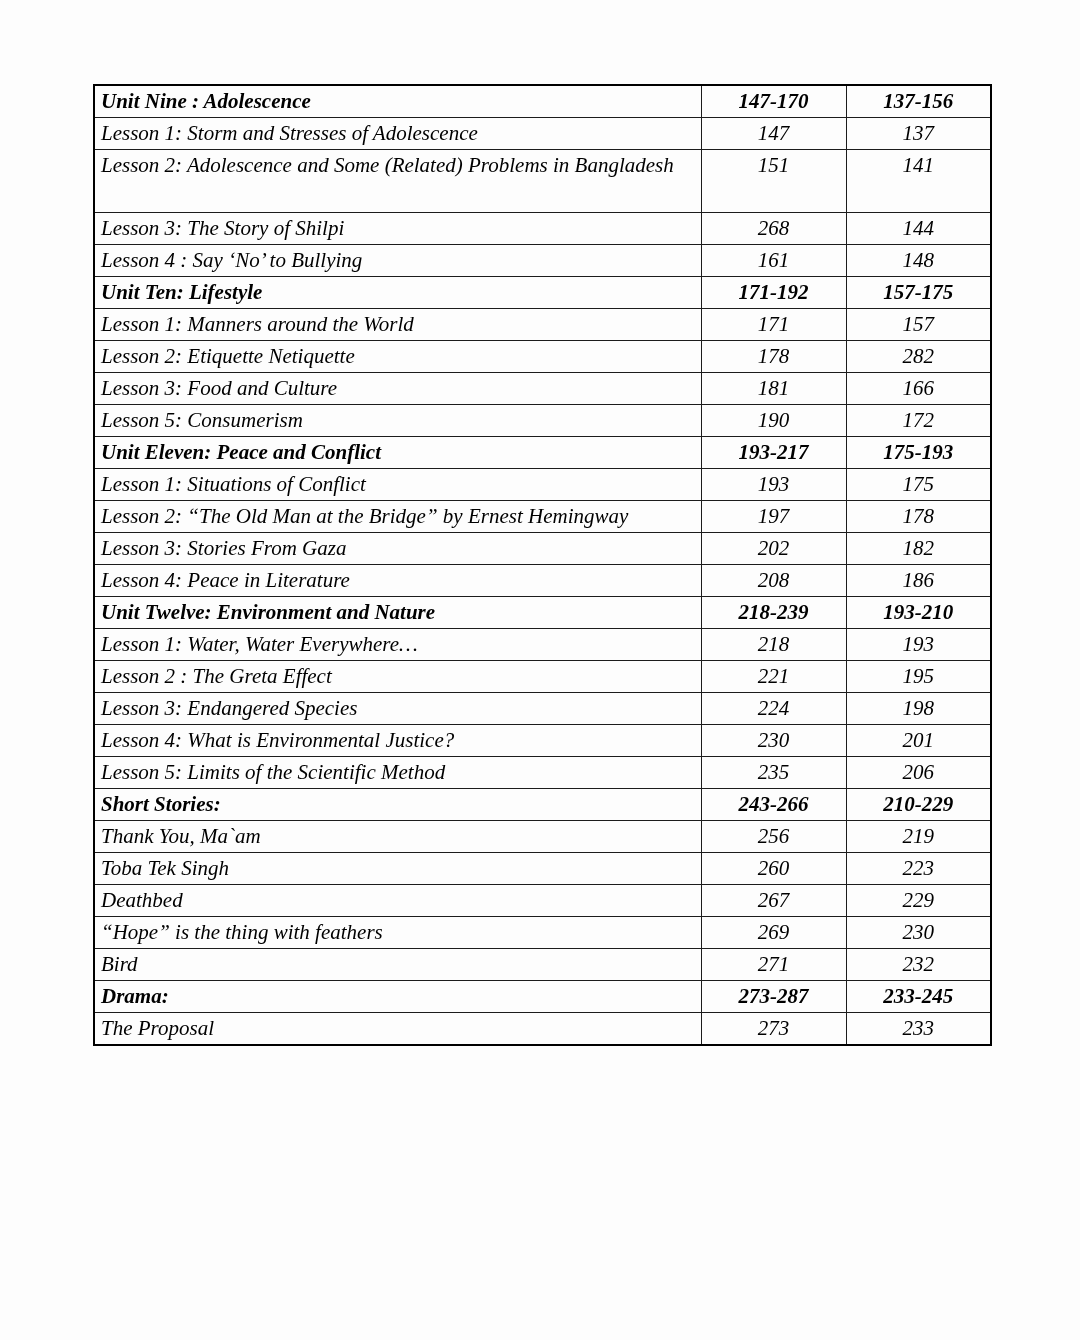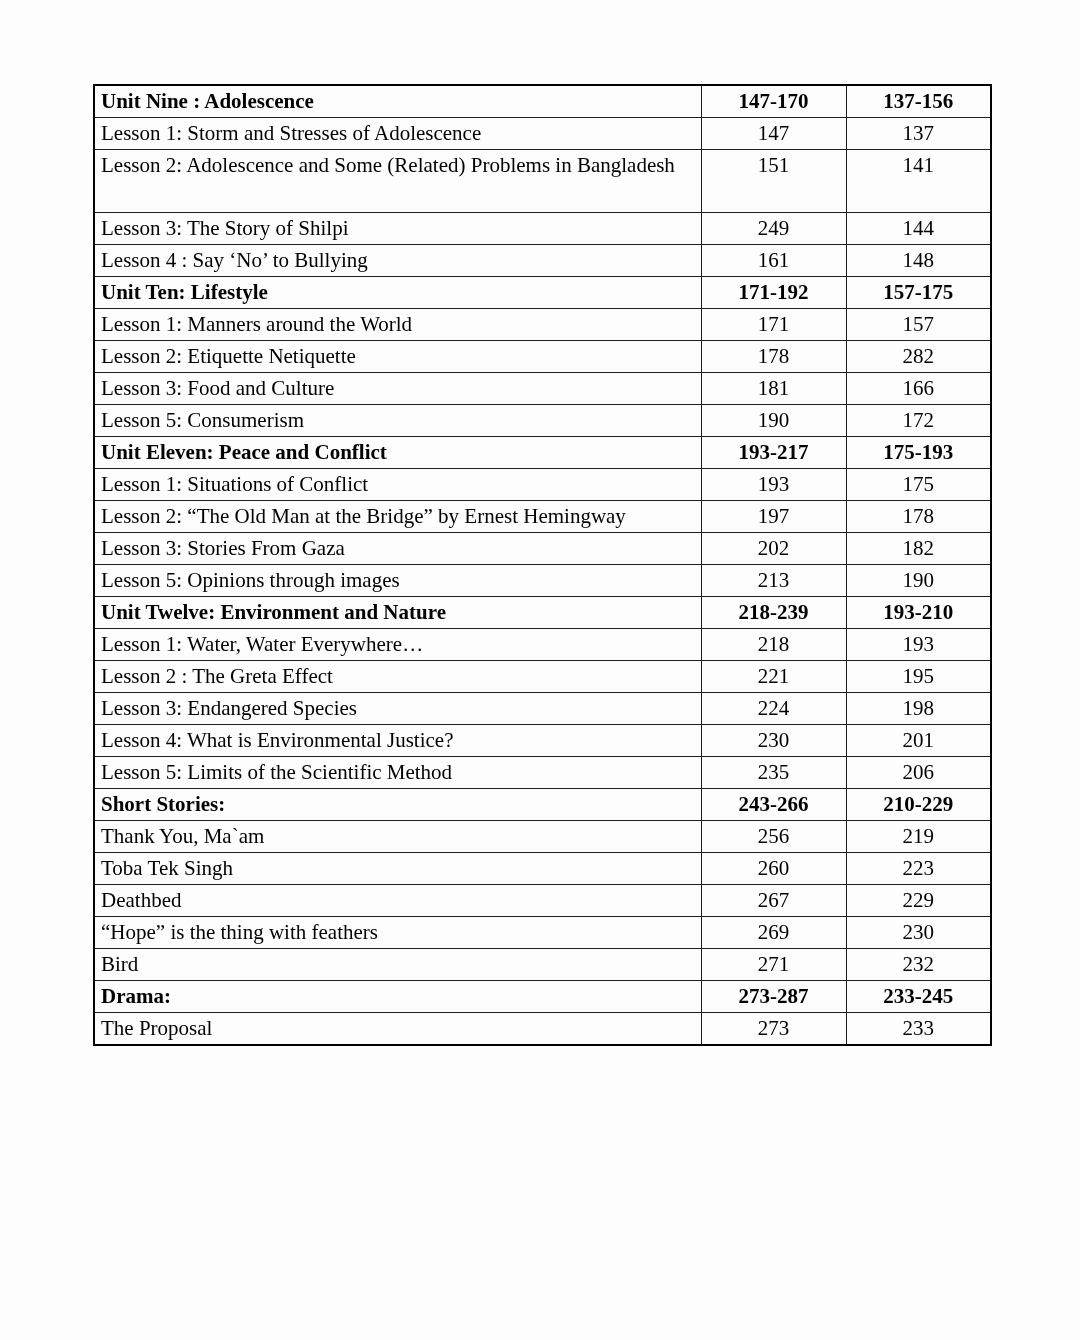--- a/index.html
+++ b/index.html
@@ -8,20 +8,21 @@
     background: #fdfdfd;
     font-family: "Liberation Serif", "DejaVu Serif", serif;
     color: #000000;
   }
   .page {
     position: relative;
     width: 1080px;
     height: 1340px;
     background: #fdfdfd;
     overflow: hidden;
+    font-style: italic;
   }
   table.toc {
     position: absolute;
     left: 93px;
     top: 84px;
     width: 897px;
     table-layout: fixed;
     border-collapse: collapse;
     border: 2px solid #000000;
     font-size: 21px;
@@ -70,21 +71,21 @@
           <td class="num-cell">147</td>
           <td class="num-cell">137</td>
         </tr>
         <tr class="item tall">
           <td class="title-cell">Lesson 2: Adolescence and Some (Related) Problems in Bangladesh</td>
           <td class="num-cell">151</td>
           <td class="num-cell">141</td>
         </tr>
         <tr class="item">
           <td class="title-cell">Lesson 3: The Story of Shilpi</td>
-          <td class="num-cell">249</td>
+          <td class="num-cell">268</td>
           <td class="num-cell">144</td>
         </tr>
         <tr class="item">
           <td class="title-cell">Lesson 4 : Say ‘No’ to Bullying</td>
           <td class="num-cell">161</td>
           <td class="num-cell">148</td>
         </tr>
         <tr class="section">
           <td class="title-cell">Unit Ten: Lifestyle</td>
           <td class="num-cell">171-192</td>
@@ -124,23 +125,23 @@
           <td class="title-cell">Lesson 2:  “The Old Man at the Bridge” by Ernest Hemingway</td>
           <td class="num-cell">197</td>
           <td class="num-cell">178</td>
         </tr>
         <tr class="item">
           <td class="title-cell">Lesson 3: Stories From Gaza</td>
           <td class="num-cell">202</td>
           <td class="num-cell">182</td>
         </tr>
         <tr class="item">
-          <td class="title-cell">Lesson 5: Opinions through images</td>
-          <td class="num-cell">213</td>
-          <td class="num-cell">190</td>
+          <td class="title-cell">Lesson 4: Peace in Literature</td>
+          <td class="num-cell">208</td>
+          <td class="num-cell">186</td>
         </tr>
         <tr class="section">
           <td class="title-cell">Unit Twelve: Environment and Nature</td>
           <td class="num-cell">218-239</td>
           <td class="num-cell">193-210</td>
         </tr>
         <tr class="item">
           <td class="title-cell">Lesson 1: Water, Water Everywhere…</td>
           <td class="num-cell">218</td>
           <td class="num-cell">193</td>

